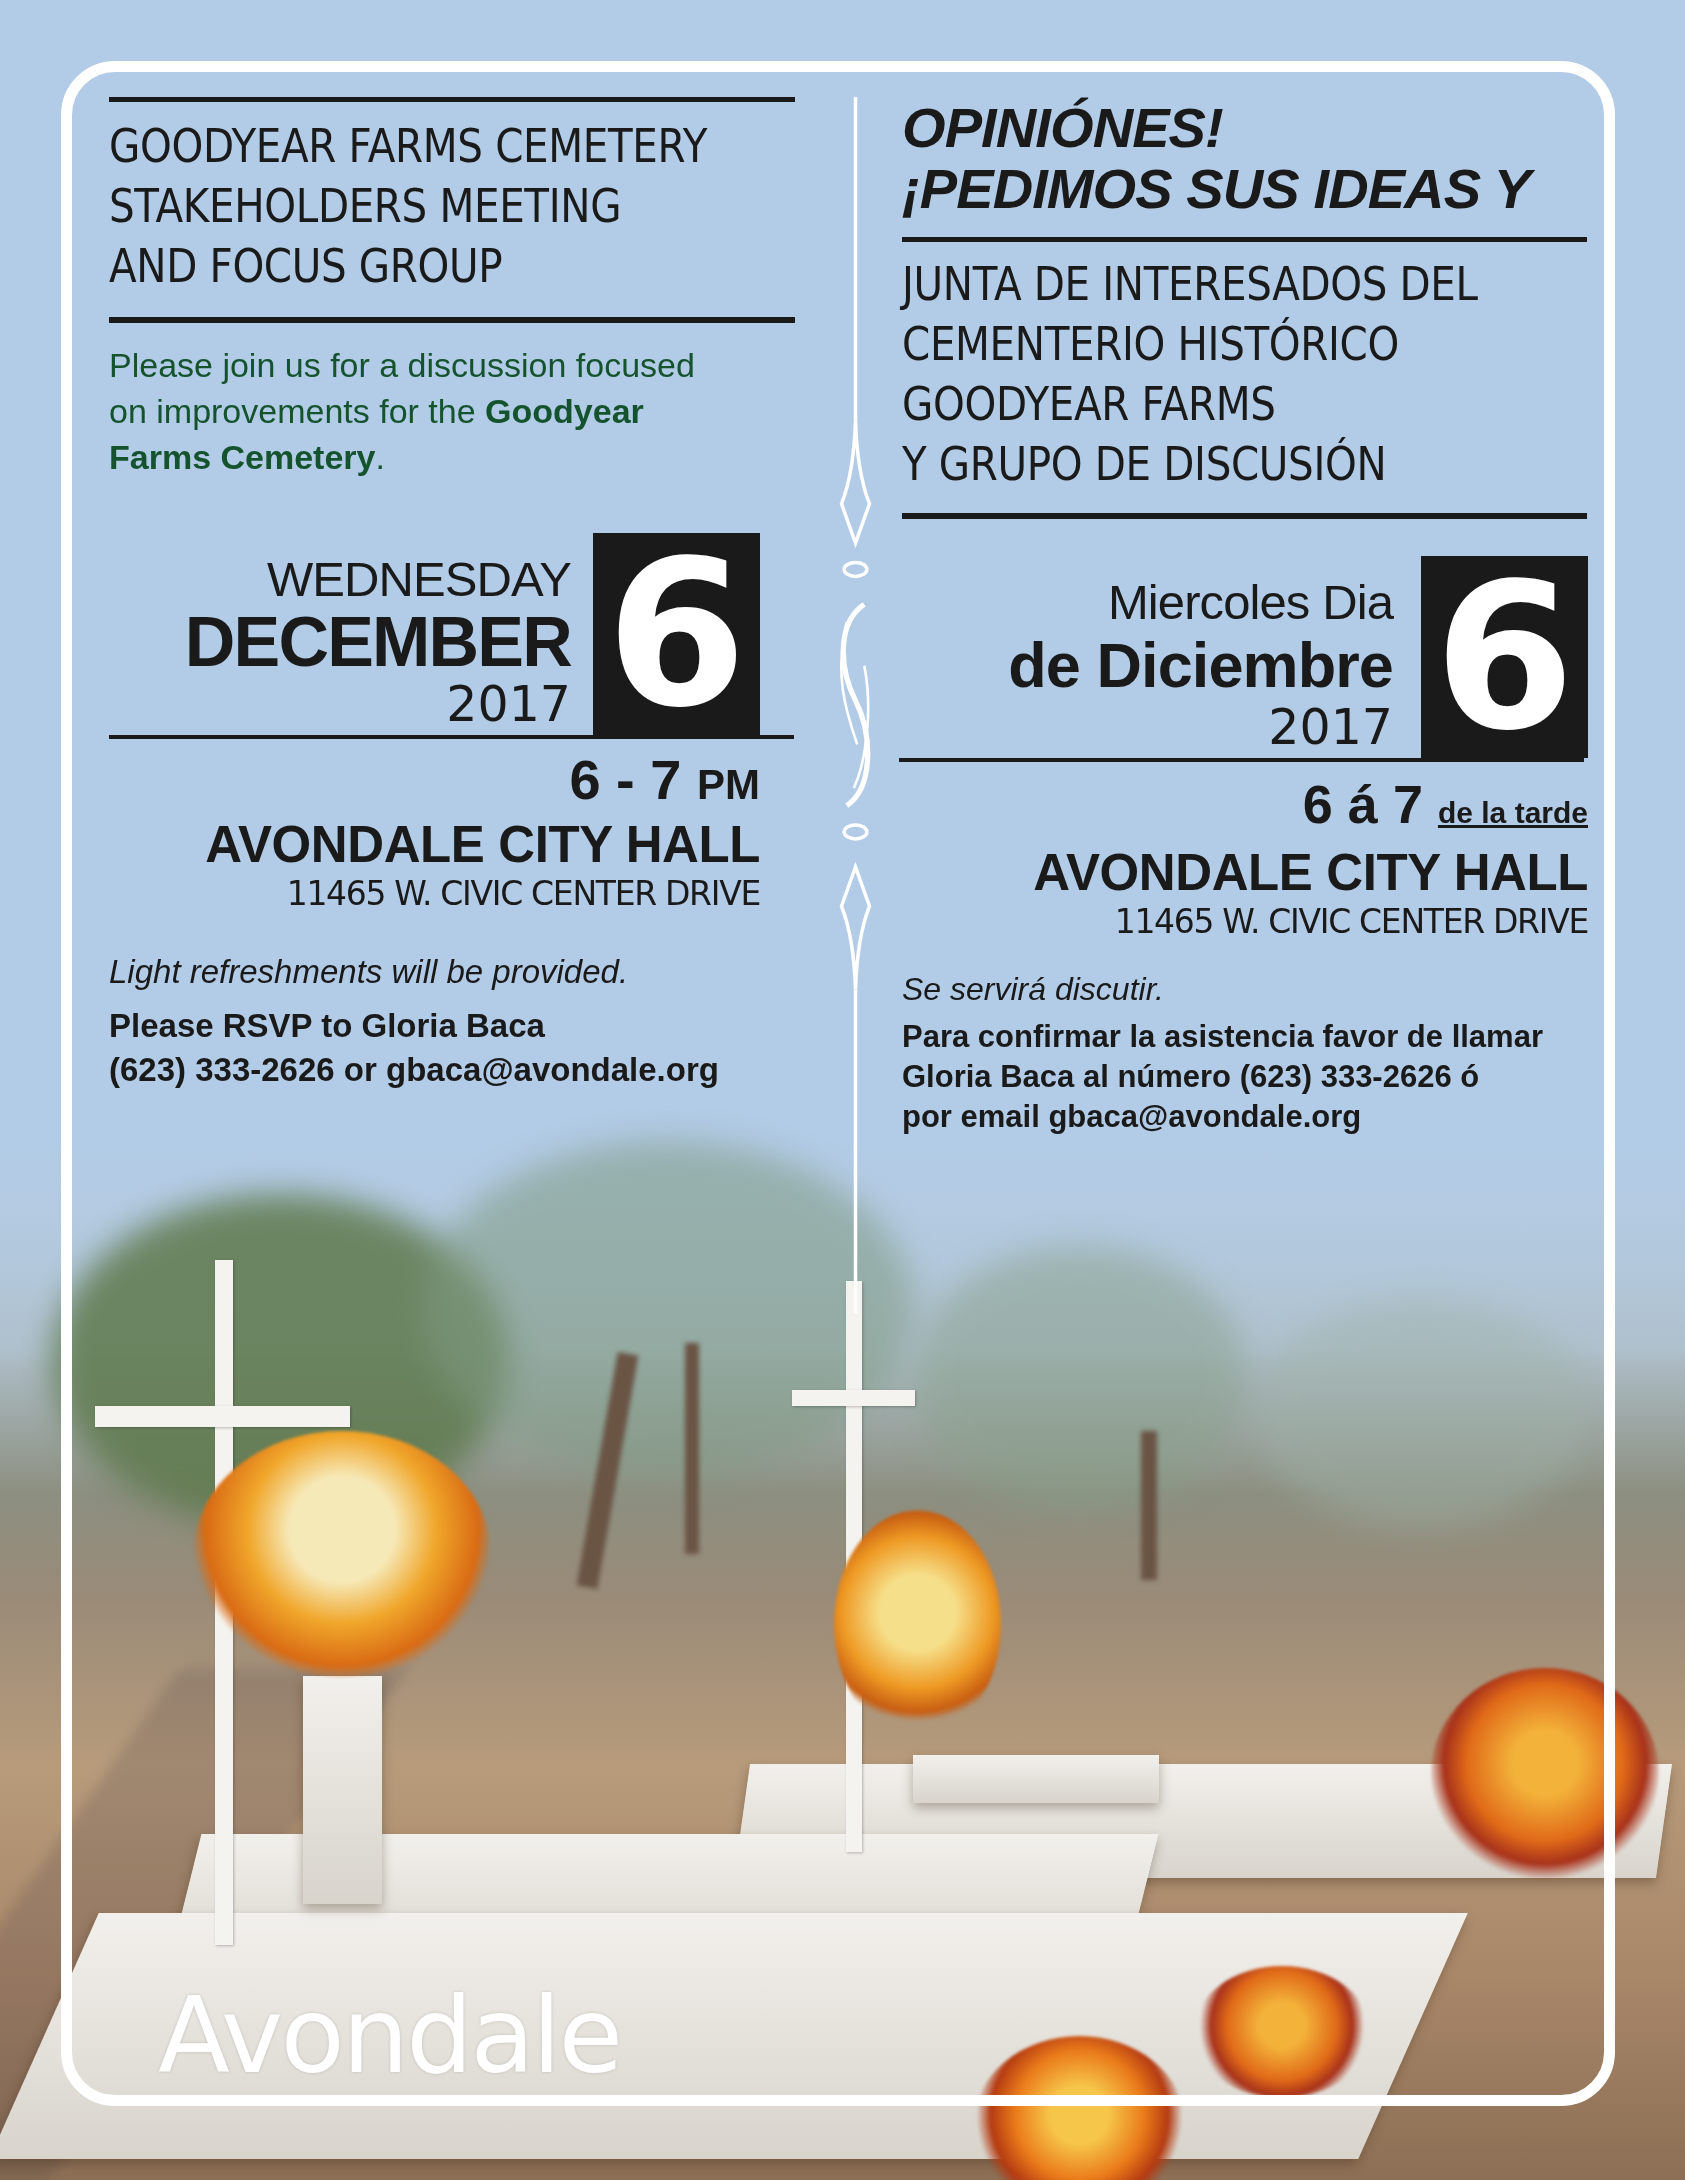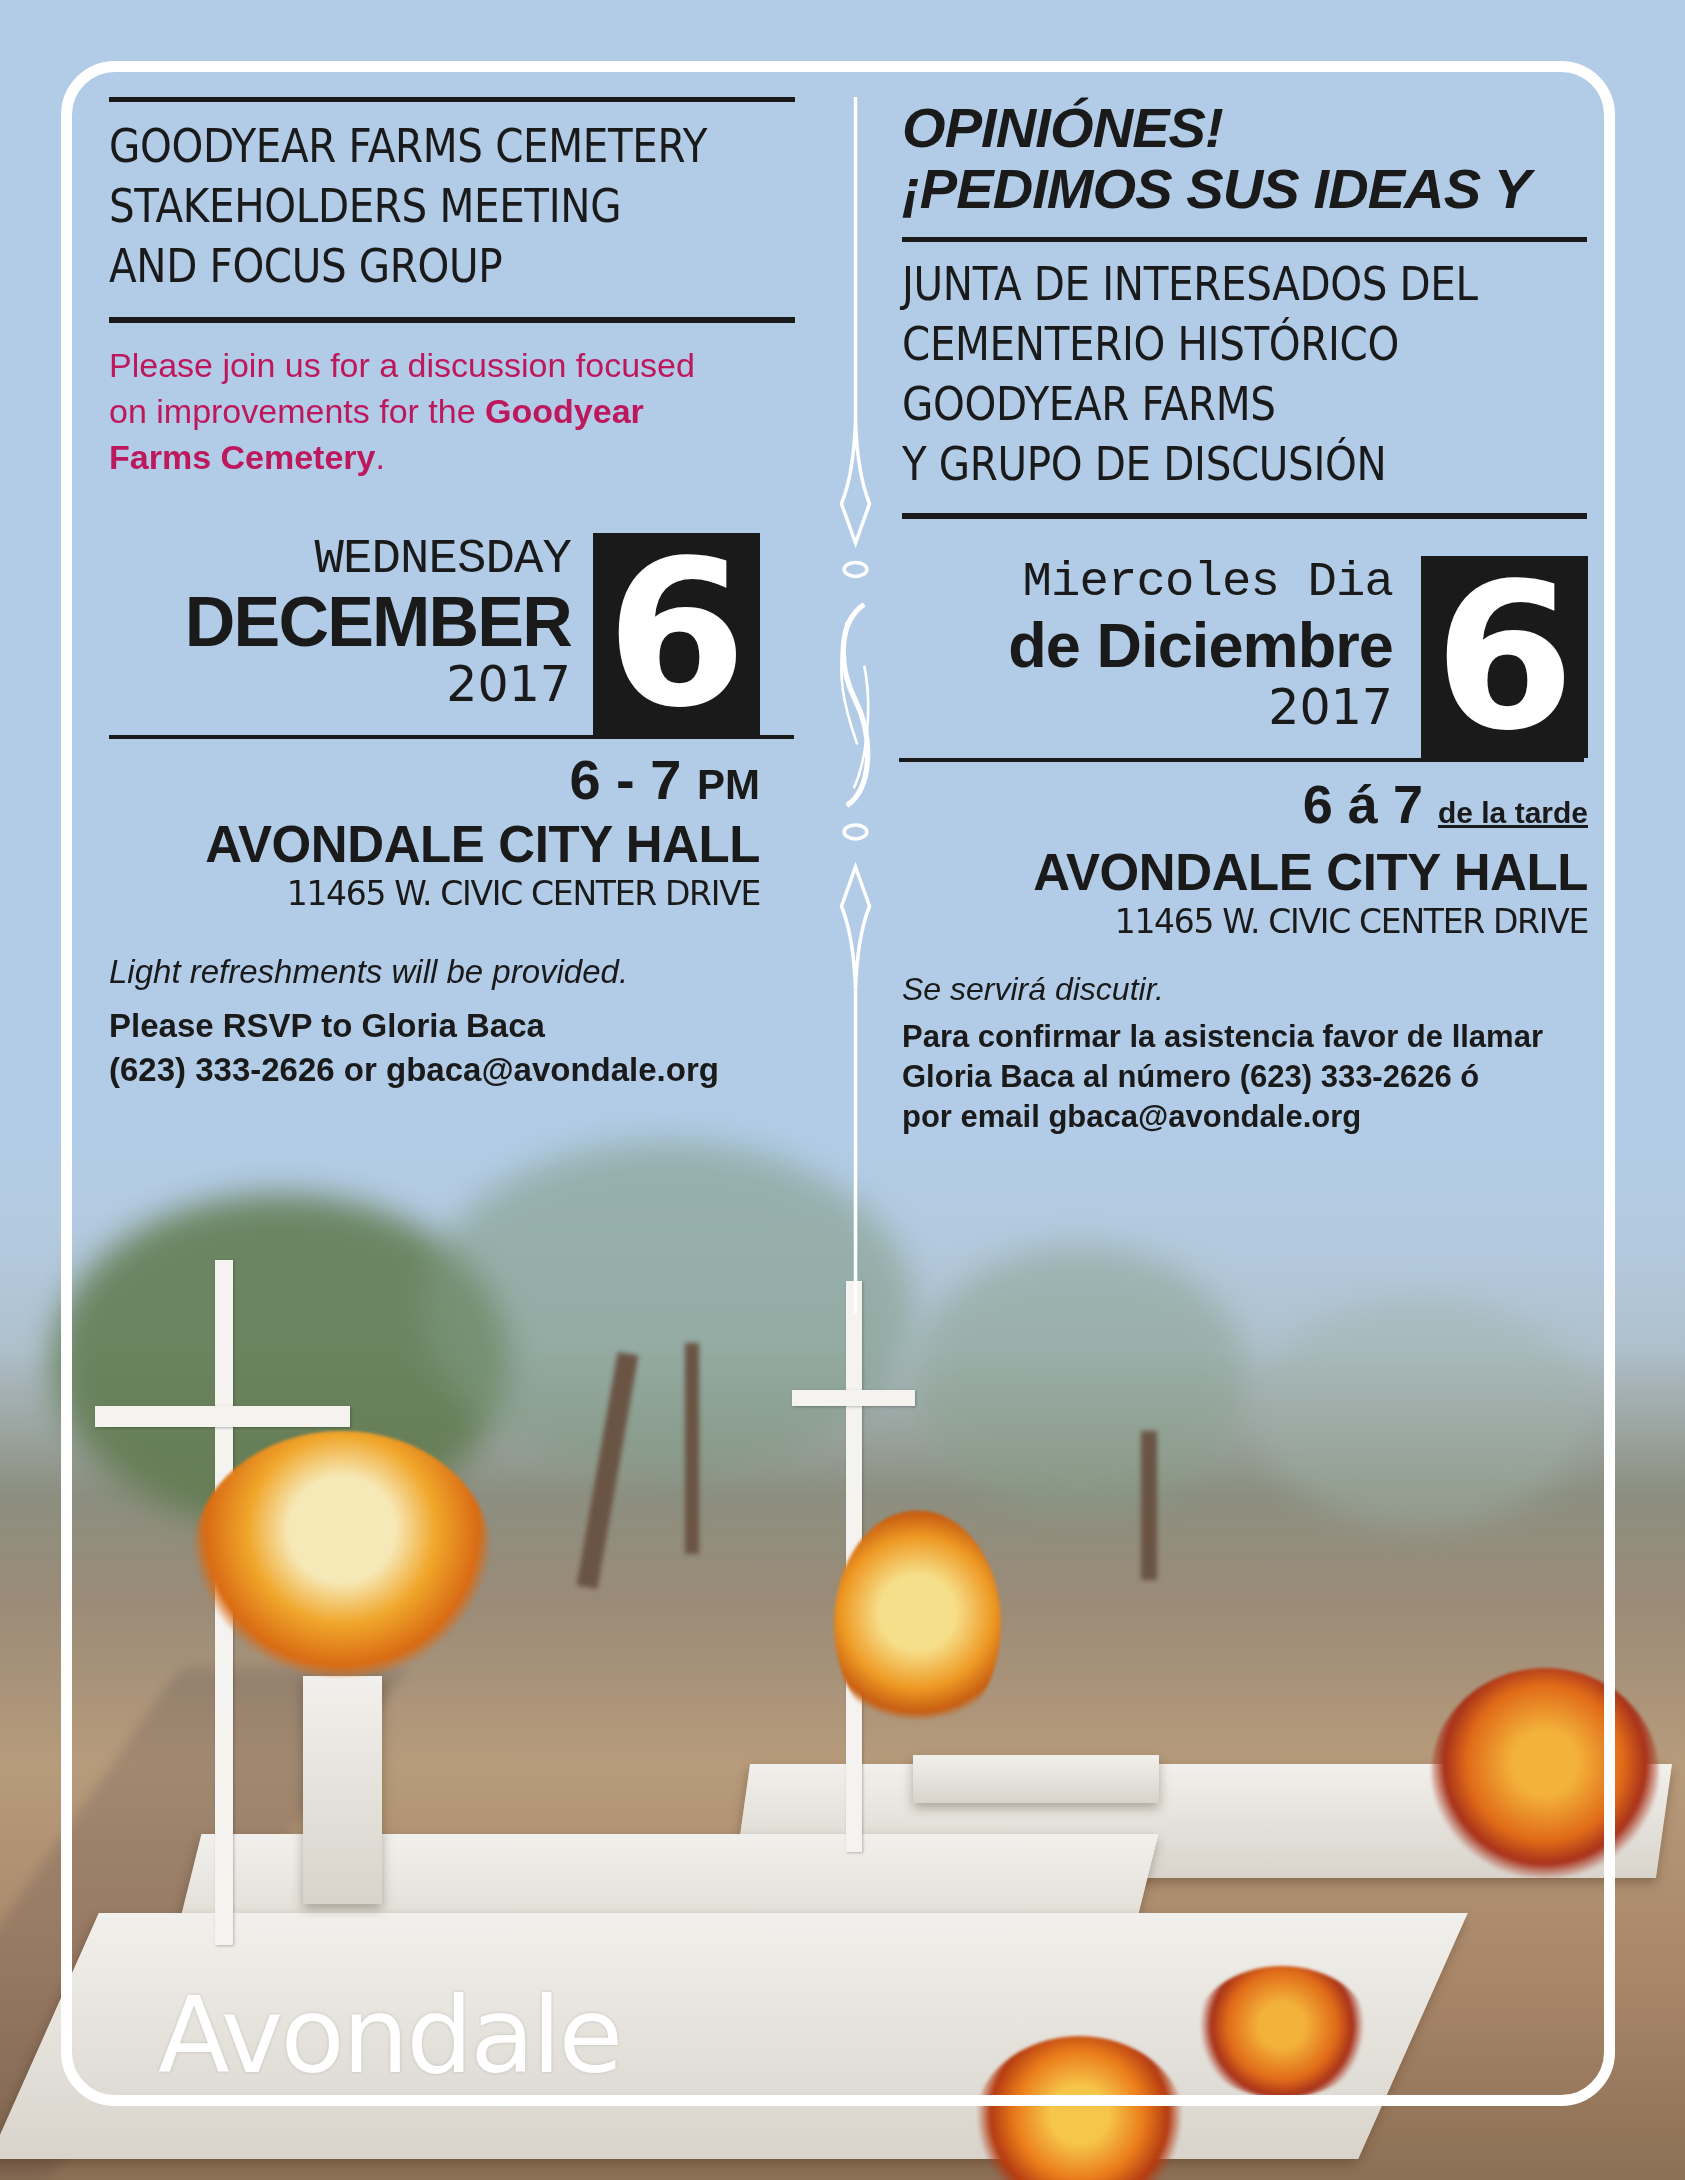--- a/index.html
+++ b/index.html
@@ -39,25 +39,25 @@
     letter-spacing: -0.9px; margin: 0; color: #1a1a1a;
   }
   .rule { height: 5.3px; background: #1a1a1a; width: 100%; }
   .rule.thin { height: 4.4px; }
   .subhead {
     font-weight: 300; font-size: 47px; line-height: 60px; color: #1a1a1a;
     letter-spacing: -0.4px; font-family: "DejaVu Sans", sans-serif; font-weight: normal;
     transform-origin: left top;
   }
   .subhead div { white-space: nowrap; }
-  .body-text { font-size: 34px; line-height: 46px; color: #be185d; }
+  .body-text { font-size: 34px; line-height: 46px; color: #14532d; }
   .body-text b { font-weight: 700; }
   .date-block { position: relative; height: 202px; }
   .date-words { position: absolute; right: 224px; top: 0; text-align: right; }
-  .weekday { font-size: 49px; line-height: 53px; font-weight: normal; font-family: Liberation Mono, monospace; letter-spacing: -0.9px; }
+  .weekday { font-size: 49px; line-height: 53px; font-weight: normal; font-family: Liberation Sans, sans-serif; letter-spacing: -0.9px; margin-top: 20px; }
   .month { font-size: 70px; line-height: 72px; font-weight: 700; letter-spacing: -1.8px; }
   .year { font-size: 49px; line-height: 53px; font-family: "DejaVu Sans", sans-serif; }
   .day-box {
     position: absolute; right: 35px; top: 0; width: 167px; height: 202px;
     background: #1a1a1a; color: #ffffff; display: flex; align-items: center; justify-content: center;
     font-weight: 700; font-size: 202px; line-height: 202px; font-family: "DejaVu Sans", sans-serif;
   }
   .time { text-align: right; font-weight: 700; font-size: 56px; line-height: 63px; padding-right: 35px; }
   .time .pm { font-size: 42px; }
   .venue { text-align: right; font-weight: 700; font-size: 51px; line-height: 58px; padding-right: 35px; letter-spacing: -0.4px; }

